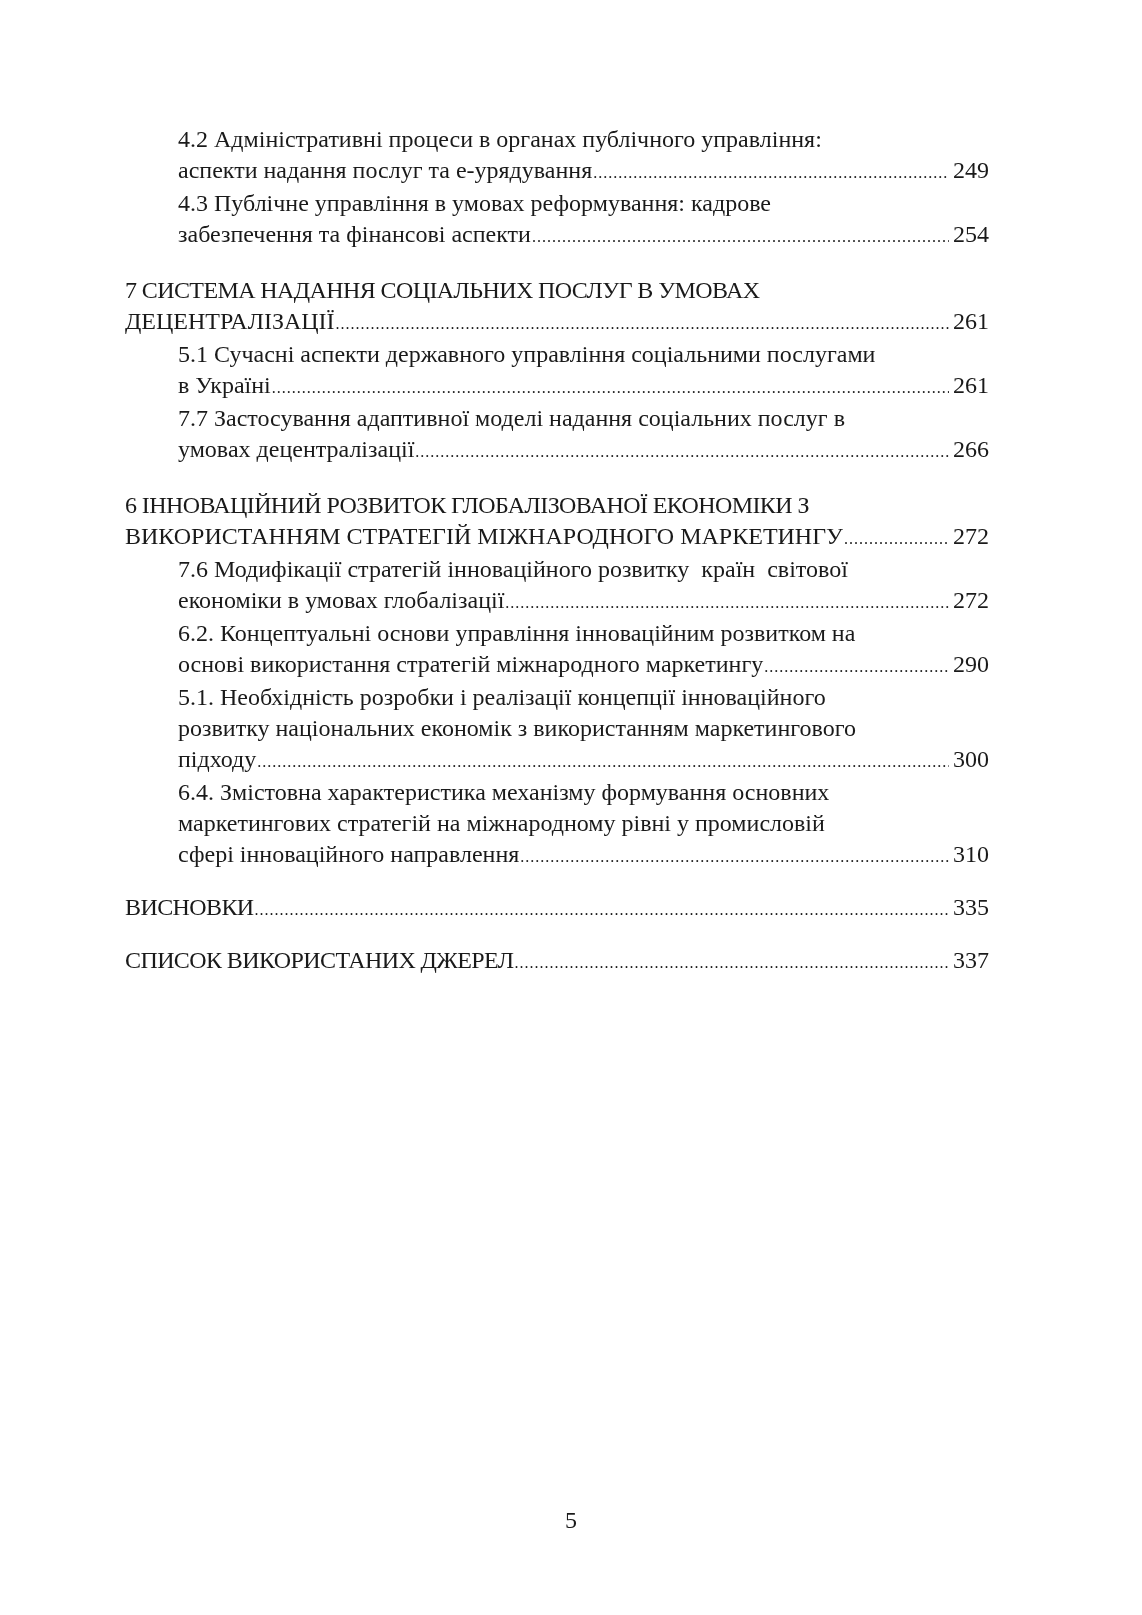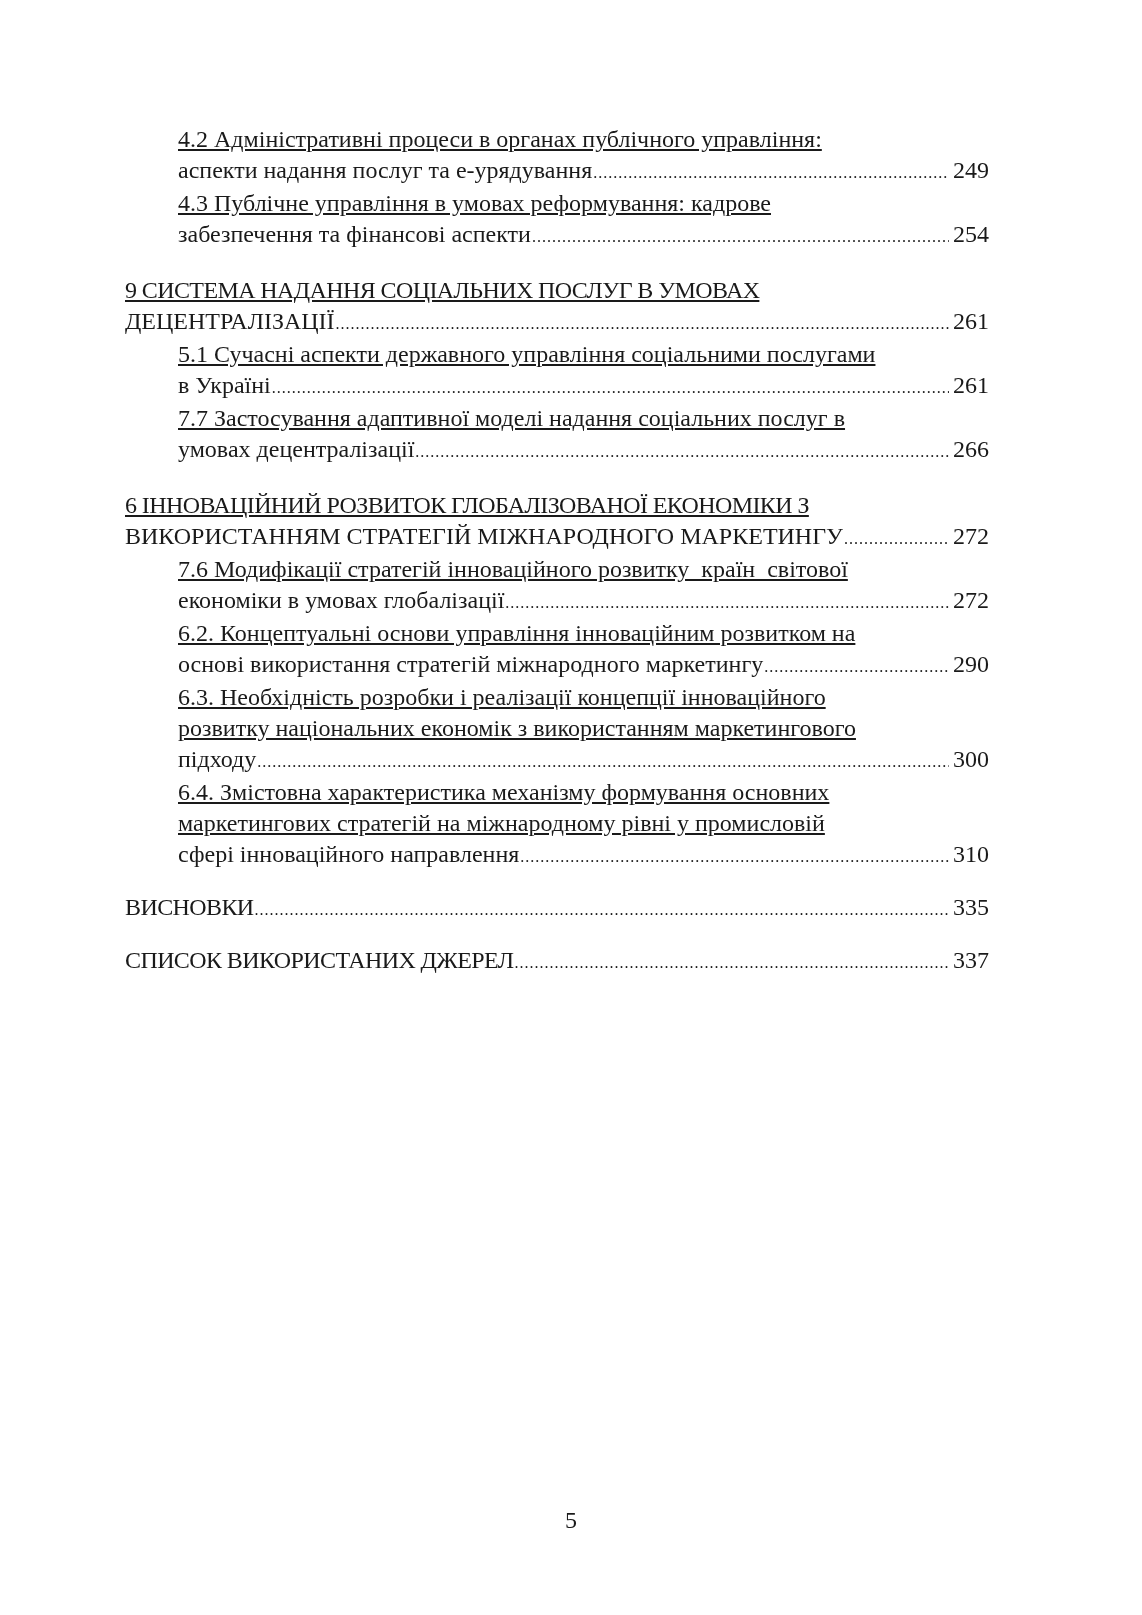--- a/index.html
+++ b/index.html
@@ -8,21 +8,21 @@
     font-family: "Liberation Serif", "DejaVu Serif", serif;
     color: #1a1a1a;
   }
   .toc {
     position: absolute; left: 125px; top: 124px; width: 864px;
   }
   .entry { font-size: 24px; line-height: 31px; }
   .entry.chapter { margin-top: 23px; }
   .entry.section { padding-left: 53px; }
   .entry.chapter .line { letter-spacing: -0.6px; }
-  .line { display: block; white-space: nowrap; text-decoration: underline; }
+  .line { display: block; white-space: nowrap; }
   .last {
     display: flex; align-items: baseline; white-space: nowrap;
   }
   .last .txt { flex: 0 0 auto; }
   .last .dots {
     flex: 1 1 auto; overflow: hidden; white-space: nowrap;
     margin: 0 4px 0 1px; letter-spacing: 1px; font-size: 16px;
   }
   .last .dots::before {
     content: "........................................................................................................................................................................................................................................................";
@@ -50,21 +50,21 @@
   <div class="entry section">
     <span class="line">4.3 Публічне управління в умовах реформування: кадрове</span>
     <div class="last">
       <span class="txt">забезпечення та фінансові аспекти</span>
       <span class="dots"></span>
       <span class="pg">254</span>
     </div>
   </div>
 
   <div class="entry chapter">
-    <span class="line">9 СИСТЕМА НАДАННЯ СОЦІАЛЬНИХ ПОСЛУГ В УМОВАХ</span>
+    <span class="line">7 СИСТЕМА НАДАННЯ СОЦІАЛЬНИХ ПОСЛУГ В УМОВАХ</span>
     <div class="last">
       <span class="txt">ДЕЦЕНТРАЛІЗАЦІЇ</span>
       <span class="dots"></span>
       <span class="pg">261</span>
     </div>
   </div>
 
   <div class="entry section">
     <span class="line">5.1 Сучасні аспекти державного управління соціальними послугами</span>
     <div class="last">
@@ -104,21 +104,21 @@
   <div class="entry section">
     <span class="line">6.2. Концептуальні основи управління інноваційним розвитком на</span>
     <div class="last">
       <span class="txt">основі використання стратегій міжнародного маркетингу</span>
       <span class="dots"></span>
       <span class="pg">290</span>
     </div>
   </div>
 
   <div class="entry section">
-    <span class="line">6.3. Необхідність розробки і реалізації концепції інноваційного</span>
+    <span class="line">5.1. Необхідність розробки і реалізації концепції інноваційного</span>
     <span class="line">розвитку національних економік з використанням маркетингового</span>
     <div class="last">
       <span class="txt">підходу</span>
       <span class="dots"></span>
       <span class="pg">300</span>
     </div>
   </div>
 
   <div class="entry section">
     <span class="line">6.4. Змістовна характеристика механізму формування основних</span>

